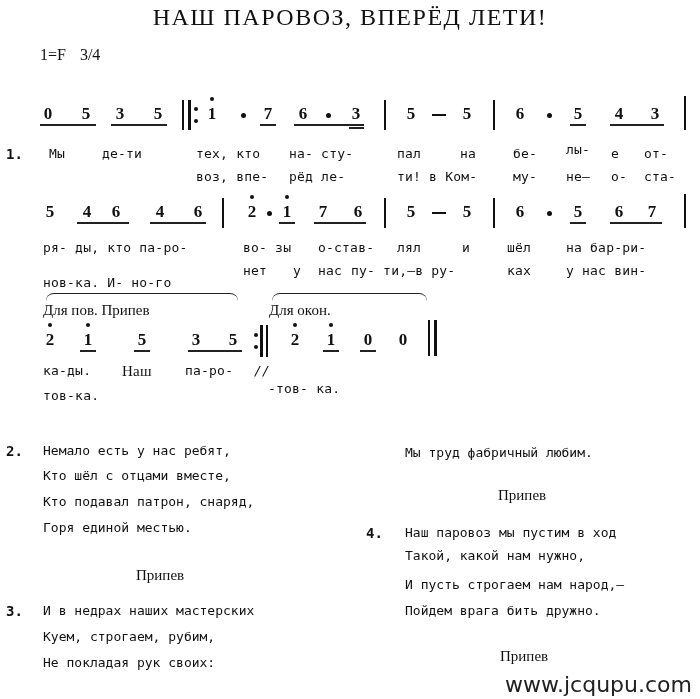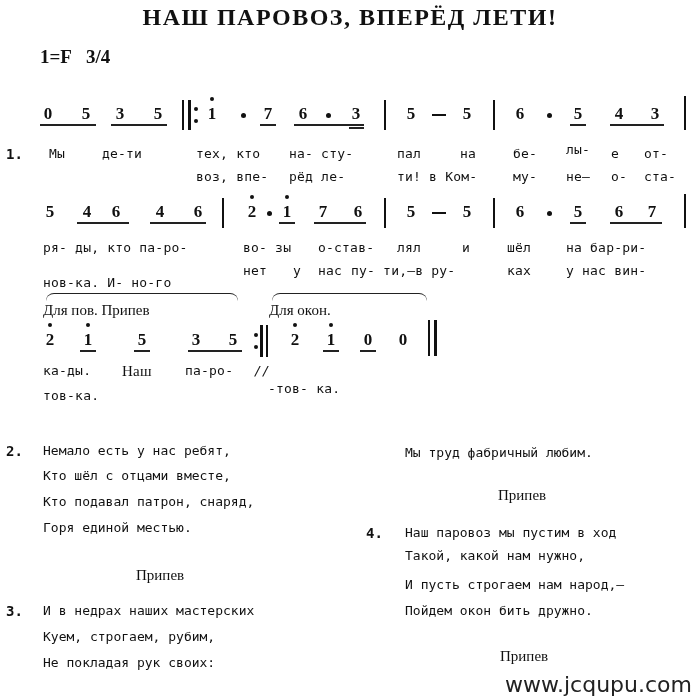--- a/index.html
+++ b/index.html
@@ -1,19 +1,19 @@
 <!DOCTYPE html>
 <html><head>
 <meta charset="utf-8">
 <style>
   html, body { margin: 0; padding: 0; background: #ffffff; }
   body { width: 700px; height: 699px; position: relative; overflow: hidden; color: #111; font-family: "DejaVu Sans Mono", "Liberation Mono", monospace; }
-  .abs { position: absolute; white-space: nowrap; font-weight: bold; }
+  .abs { position: absolute; white-space: nowrap; }
   .title { left: 0; width: 700px; top: 4px; text-align: center; font-family: "Liberation Serif", "DejaVu Serif", serif; font-size: 24px; letter-spacing: 1.5px; color: #111; }
-  .key { left: 40px; top: 46px; font-family: "Liberation Serif", "DejaVu Serif", serif; font-size: 19px; }
+  .key { left: 40px; top: 46px; font-family: "Liberation Serif", "DejaVu Serif", serif; font-size: 16px; }
   .key .ts { margin-left: 14px; }
   .note { position: absolute; font-family: "Liberation Serif", "DejaVu Serif", serif; font-weight: bold; font-size: 17px; text-align: center; width: 14px; }
   .note .dot-above { position: absolute; top: -7px; left: 5px; width: 4px; height: 4px; border-radius: 50%; background: #111; }
   .aug { position: absolute; width: 5px; height: 5px; border-radius: 50%; background: #111; }
   .dash { position: absolute; height: 2px; width: 14px; background: #111; }
   .uline { position: absolute; height: 1.5px; background: #222; }
   .bar { position: absolute; width: 2px; background: #111; }
   .bar.thick { width: 3px; }
   .rdot { position: absolute; width: 4px; height: 4px; border-radius: 50%; background: #111; }
   .lyr { position: absolute; font-family: "DejaVu Sans Mono", "Liberation Mono", monospace; font-size: 13px; letter-spacing: 0.2px; }
@@ -197,18 +197,18 @@
   <div class="verse-line" style="left:405px;top:445px">Мы труд фабричный любим.</div>
 </div>
 
 <span class="refrain" style="left:498px;top:487px">Припев</span>
 
 <span class="vnum" style="left:366px;top:525px">4.</span>
 <div>
   <div class="verse-line" style="left:405px;top:525px">Наш паровоз мы пустим в ход</div>
   <div class="verse-line" style="left:405px;top:548px">Такой, какой нам нужно,</div>
   <div class="verse-line" style="left:405px;top:577px">И пусть строгаем нам народ,—</div>
-  <div class="verse-line" style="left:405px;top:603px">Пойдем окон бить дружно.</div>
+  <div class="verse-line" style="left:405px;top:603px">Пойдем врага бить дружно.</div>
 </div>
 
 <span class="refrain" style="left:500px;top:648px">Припев</span>
 
 <div class="watermark">www.jcqupu.com</div>
 
 </body></html>

